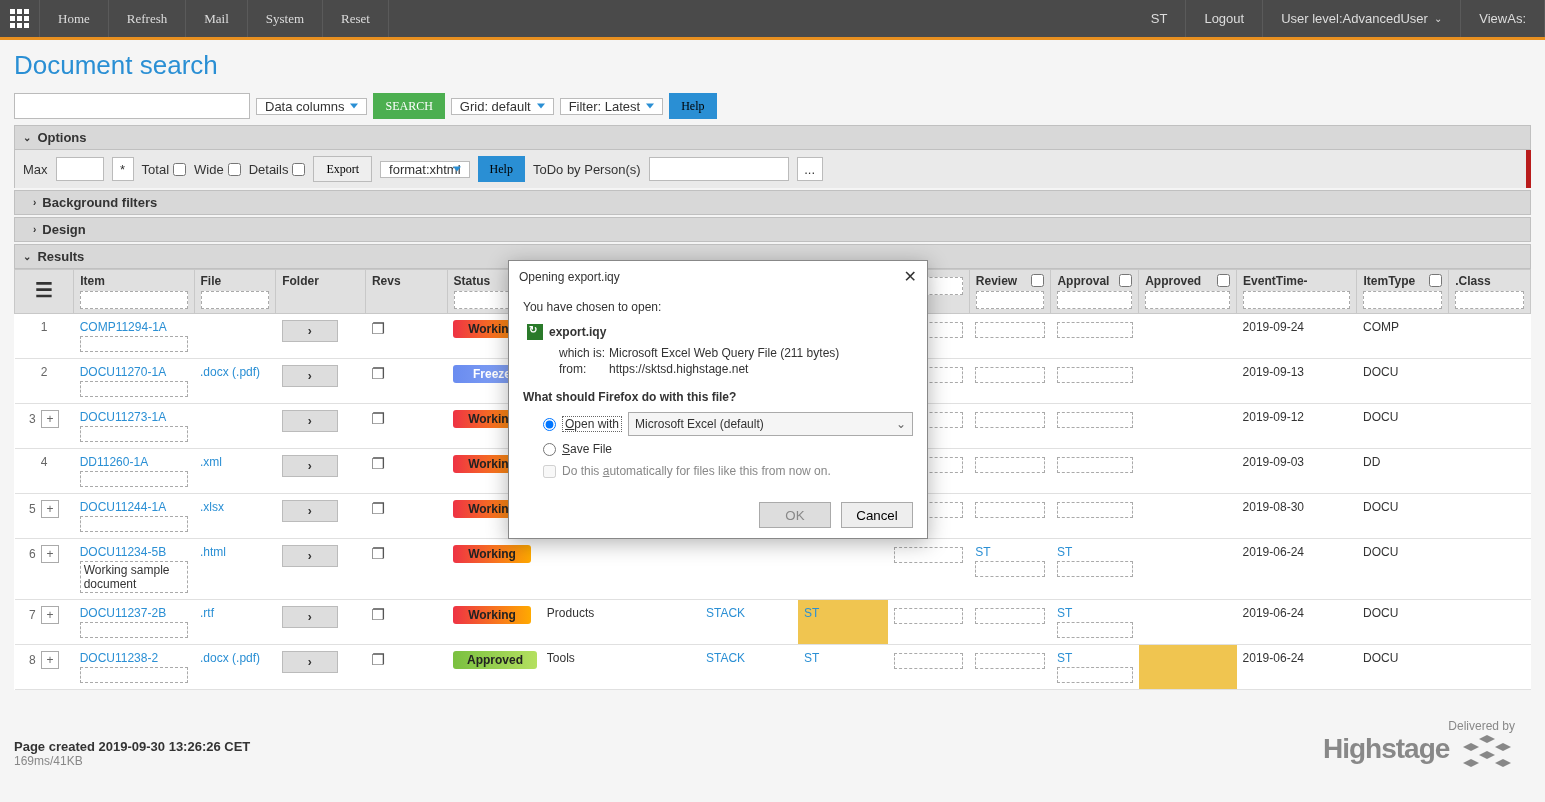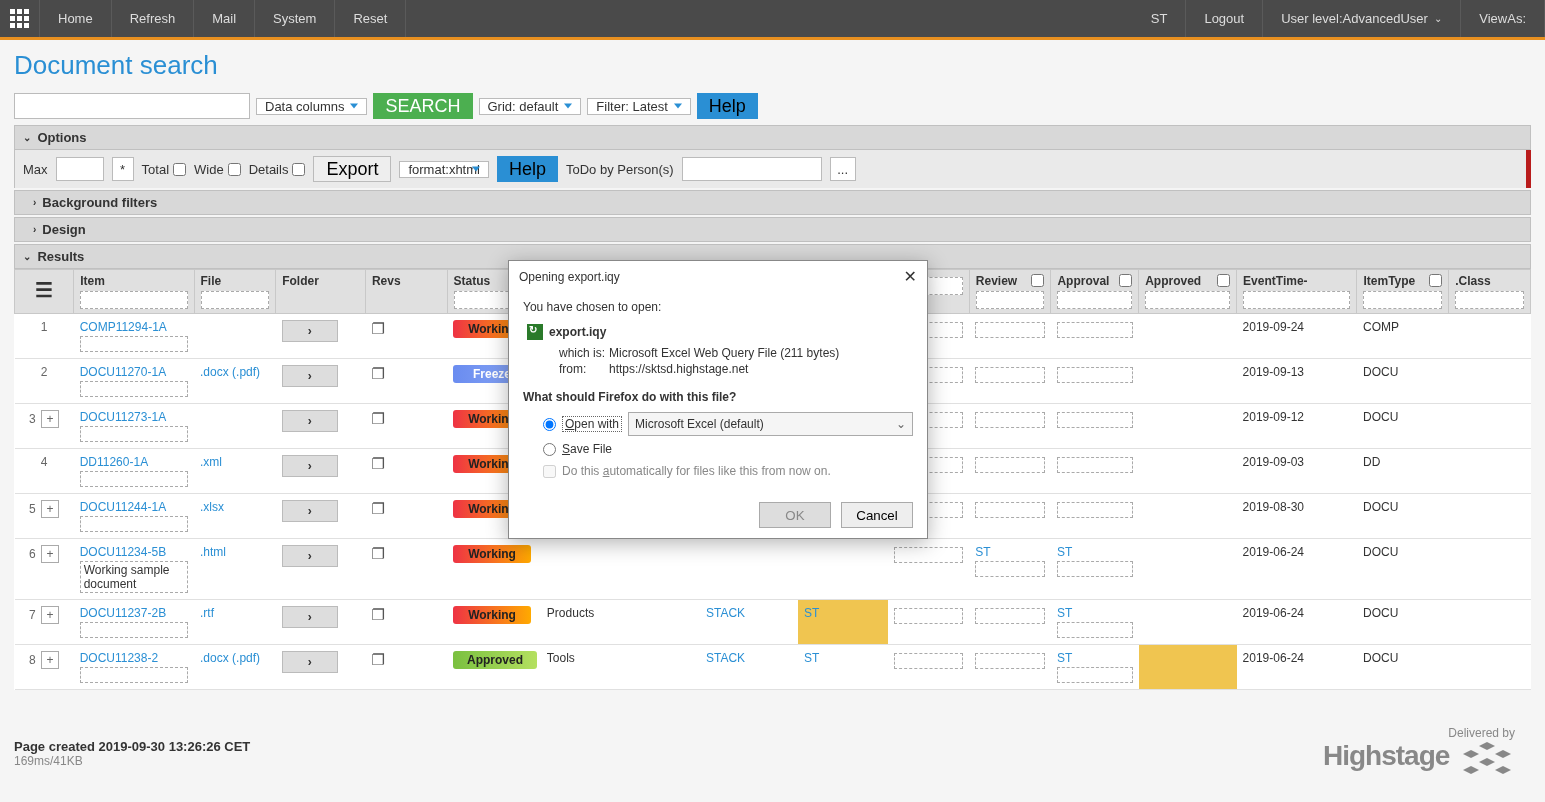--- a/index.html
+++ b/index.html
@@ -1,35 +1,35 @@
 <!DOCTYPE html>
 <html><head>
 <meta charset="utf-8">
 <style>
 * { box-sizing: border-box; margin: 0; padding: 0; }
 body { font-family: "Segoe UI", Arial, sans-serif; font-size: 13px; background: #f5f5f5; color: #333; width: 1545px; height: 802px; overflow: hidden; position: relative; }
 
 
 .topbar { background: #4a4a4a; height: 40px; display: flex; align-items: stretch; border-bottom: 3px solid #e89020; }
-.topbar-left { display: flex; }
+.topbar-left { display: flex; font-family: Liberation Serif, serif; }
 .topbar-right { margin-left: auto; display: flex; }
 .app-icon { width: 40px; display: flex; align-items: center; justify-content: center; border-right: 1px solid #5a5a5a; }
 .grid-icon { display: grid; grid-template-columns: repeat(3,5px); grid-template-rows: repeat(3,5px); gap: 2px; }
 .grid-icon span { background: #fff; width: 5px; height: 5px; }
 .topbar-item { color: #ddd; padding: 0 18px; display: flex; align-items: center; border-right: 1px solid #5a5a5a; cursor: pointer; font-size: 13px; }
 .chevron-down { margin-left: 6px; font-size: 10px; }
 
 
 .page { padding: 10px 14px; }
 .page-title { color: #2a8fd4; font-size: 26px; font-weight: 300; margin-bottom: 12px; }
 .toolbar { display: flex; gap: 6px; align-items: center; margin-bottom: 6px; }
 .tb-input { height: 26px; border: 1px solid #bbb; background: #fff; padding: 0 6px; }
 .tb-select { height: 17px; border: 1px solid #bbb; background: #fff; padding: 0 22px 0 8px; position: relative; display: inline-flex; align-items: center; cursor: pointer; }
 .tb-select::after { content: ""; position: absolute; right: 8px; top: 50%; width: 0; height: 0; border-left: 4px solid transparent; border-right: 4px solid transparent; border-top: 5px solid #2a8fd4; transform: translateY(-50%); }
-.btn { height: 26px; padding: 0 12px; border: none; cursor: pointer; font-size: 18px; display: inline-flex; align-items: center; }
+.btn { height: 26px; padding: 0 12px; border: none; cursor: pointer; font-size: 12px; display: inline-flex; align-items: center; font-family: Liberation Serif, serif; }
 .btn-green { background: #4caf50; color: #fff; }
 .btn-blue { background: #2a8fd4; color: #000000; }
 .btn-plain { background: #eee; border: 1px solid #bbb; }
 
 
 .section-bar { background: #d8d8d8; border: 1px solid #c0c0c0; padding: 4px 8px; display: flex; align-items: center; gap: 6px; cursor: pointer; font-size: 13px; font-weight: bold; margin-top: 2px; }
 .section-bar.indent { padding-left: 18px; font-weight: bold; }
 .caret { font-size: 10px; }
 
 .options-panel { background: #eaeaea; border-left: 1px solid #c0c0c0; border-right: 5px solid #b91c1c; padding: 6px 8px; display: flex; align-items: center; gap: 8px; font-size: 13px; }
@@ -57,21 +57,21 @@
 .status-badge { display: inline-block; padding: 2px 14px; border-radius: 3px; font-weight: bold; color: #222; text-align: center; min-width: 78px; }
 .status-working { background: linear-gradient(90deg,#e34,#fa0); }
 .status-freeze { background: linear-gradient(90deg,#6a8cf0,#8aa8f5); color: #fff; }
 .status-approved { background: linear-gradient(90deg,#7ac040,#b4e060); }
 .yellow-cell { background: #f0c550; }
 .hamburger { font-size: 20px; line-height: 1; cursor: pointer; padding-top: 6px; text-align: center; }
 
 
 .footer { position: absolute; left: 14px; bottom: 34px; font-size: 13px; color: #333; }
 .footer .small { color: #888; font-size: 12px; }
-.brand { position: absolute; right: 30px; bottom: 20px; text-align: right; color: #888; }
+.brand { position: absolute; right: 30px; bottom: 27px; text-align: right; color: #888; }
 .brand .d { font-size: 12px; }
 .brand .h { font-size: 28px; font-weight: bold; letter-spacing: -1px; color: #888; }
 .brand-logo { display: inline-block; vertical-align: middle; margin-left: 6px; }
 .dialog { position: absolute; left: 508px; top: 260px; width: 420px; background: #fff; border: 1px solid #888; box-shadow: 0 4px 20px rgba(0,0,0,0.3); font-size: 12px; }
 .dialog-title { padding: 6px 10px; display: flex; align-items: center; gap: 40px; }
 .dialog-title .close { margin-left: auto; cursor: pointer; font-size: 16px; }
 .dialog-body { padding: 8px 14px 14px; }
 .dialog-body .prompt { margin-bottom: 10px; }
 .file-row { display: flex; align-items: center; gap: 6px; margin-left: 4px; margin-bottom: 6px; font-weight: bold; }
 .file-icon { width: 16px; height: 16px; display: inline-block; background: #2a7a2a; position: relative; }

